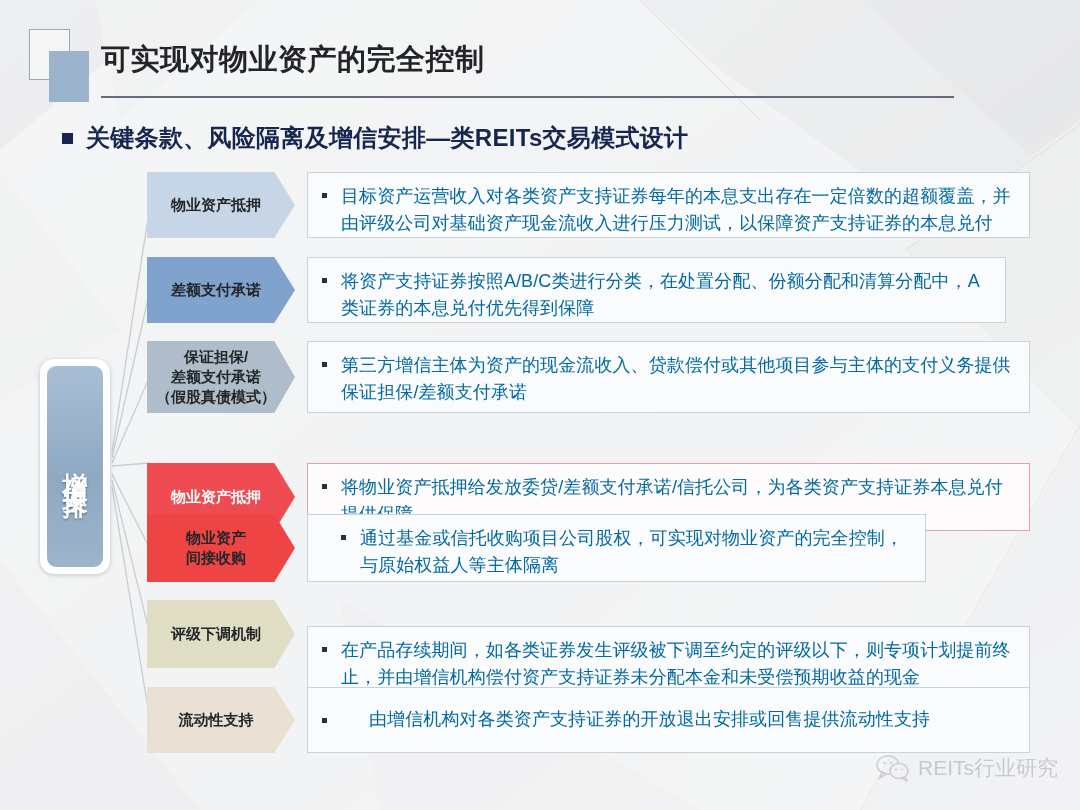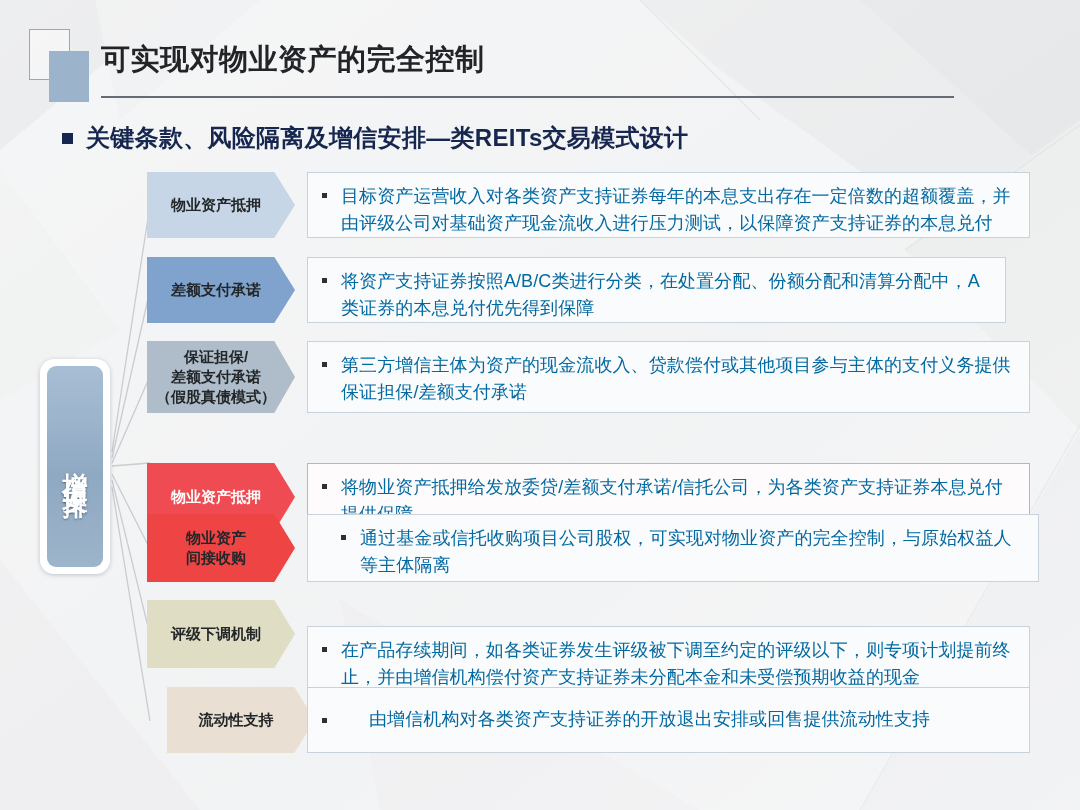--- a/index.html
+++ b/index.html
@@ -223,42 +223,55 @@
         <span class="bullet-sq"></span>
         <span class="body-text">将物业资产抵押给发放委贷/差额支付承诺/信托公司，为各类资产支持证券本息兑付提供保障</span>
       </div>
     </div>
 
     <div class="row" style="top:514px;height:68px;">
       <div class="tag" style="height:68px;background:#ef4444;">
         <span class="tag-label">物业资产
 间接收购</span>
       </div>
-      <div class="body-box" style="left:160px;width:732px;height:68px;padding-left:33px;">
+      <div class="body-box" style="left:160px;width:619px;height:68px;padding-left:33px;">
         <span class="bullet-sq"></span>
         <span class="body-text">通过基金或信托收购项目公司股权，可实现对物业资产的完全控制，与原始权益人等主体隔离</span>
       </div>
     </div>
 
     <div class="row" style="top:600px;height:68px;justify-content:center;">
       <div class="tag" style="height:68px;background:#dfddc4;">
         <span class="tag-label">评级下调机制</span>
       </div>
       <div class="body-box" style="left:160px;width:723px;height:80px;margin-top:26px;">
         <span class="bullet-sq"></span>
         <span class="body-text">在产品存续期间，如各类证券发生评级被下调至约定的评级以下，则专项计划提前终止，并由增信机构偿付资产支持证券未分配本金和未受偿预期收益的现金</span>
       </div>
     </div>
 
     <div class="row" style="top:687px;height:66px;">
-      <div class="tag" style="height:66px;background:#eadfd3;margin-left:20px;">
+      <div class="tag" style="height:66px;background:#eadfd3;">
         <span class="tag-label">流动性支持</span>
       </div>
       <div class="body-box" style="left:160px;width:723px;height:66px;align-items:center;gap:28px;">
         <span class="bullet-sq" style="margin-top:0;"></span>
         <span class="body-text">由增信机构对各类资产支持证券的开放退出安排或回售提供流动性支持</span>
       </div>
     </div>
 
   </div>
 
+  <div class="watermark">
+    <svg width="34" height="28" viewBox="0 0 34 28">
+      <ellipse cx="12" cy="11" rx="11" ry="9" fill="none" stroke="#9a9ea3" stroke-width="1.6"></ellipse>
+      <polygon points="6,18 4,24 10,20" fill="none" stroke="#9a9ea3" stroke-width="1.6"></polygon>
+      <circle cx="8.5" cy="9" r="1.3" fill="#9a9ea3"></circle>
+      <circle cx="15" cy="9" r="1.3" fill="#9a9ea3"></circle>
+      <ellipse cx="23" cy="17" rx="9" ry="7.5" fill="#f3f3f4" stroke="#9a9ea3" stroke-width="1.6"></ellipse>
+      <polygon points="29,23 31,27 26,24" fill="none" stroke="#9a9ea3" stroke-width="1.6"></polygon>
+      <circle cx="20" cy="15.5" r="1.1" fill="#9a9ea3"></circle>
+      <circle cx="26" cy="15.5" r="1.1" fill="#9a9ea3"></circle>
+    </svg>
+    <span class="wm-text">REITs行业研究</span>
+  </div>
 
 </div>
 
 </body></html>

